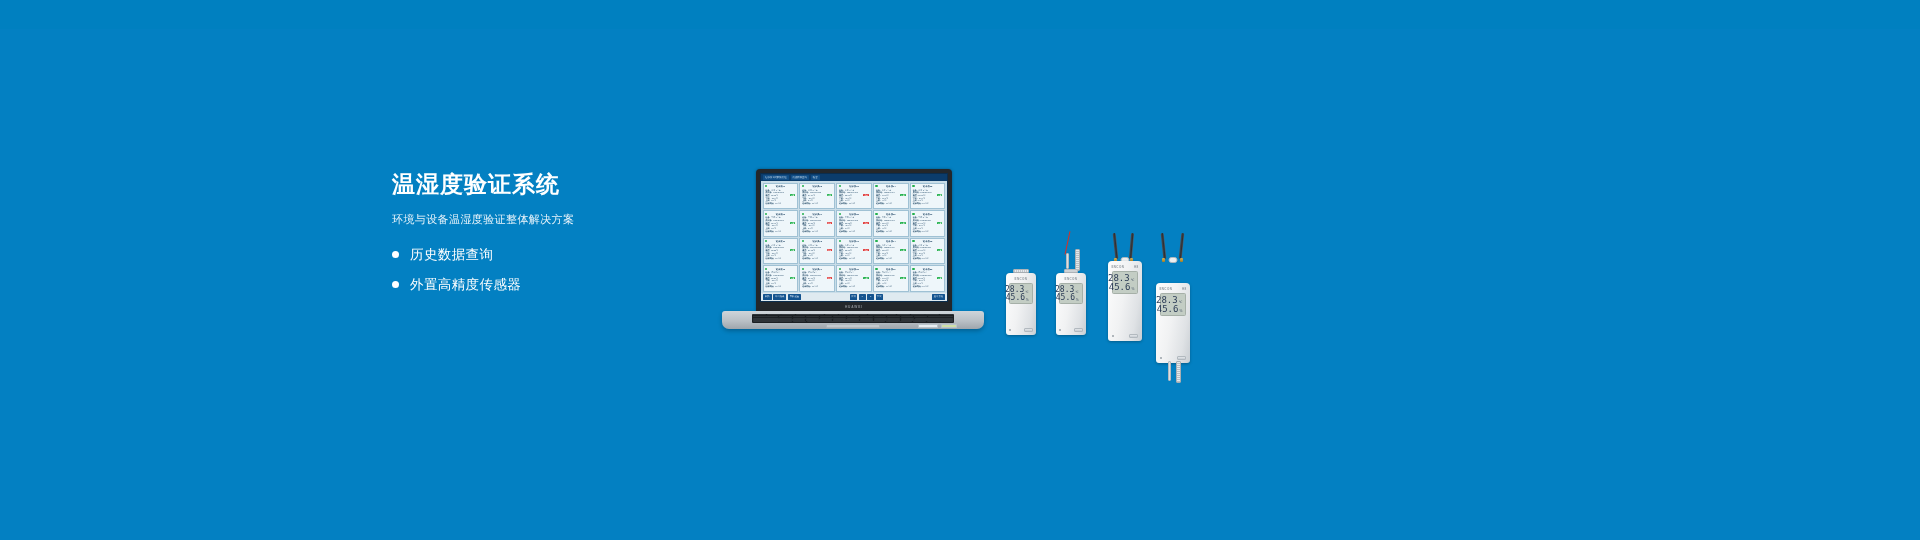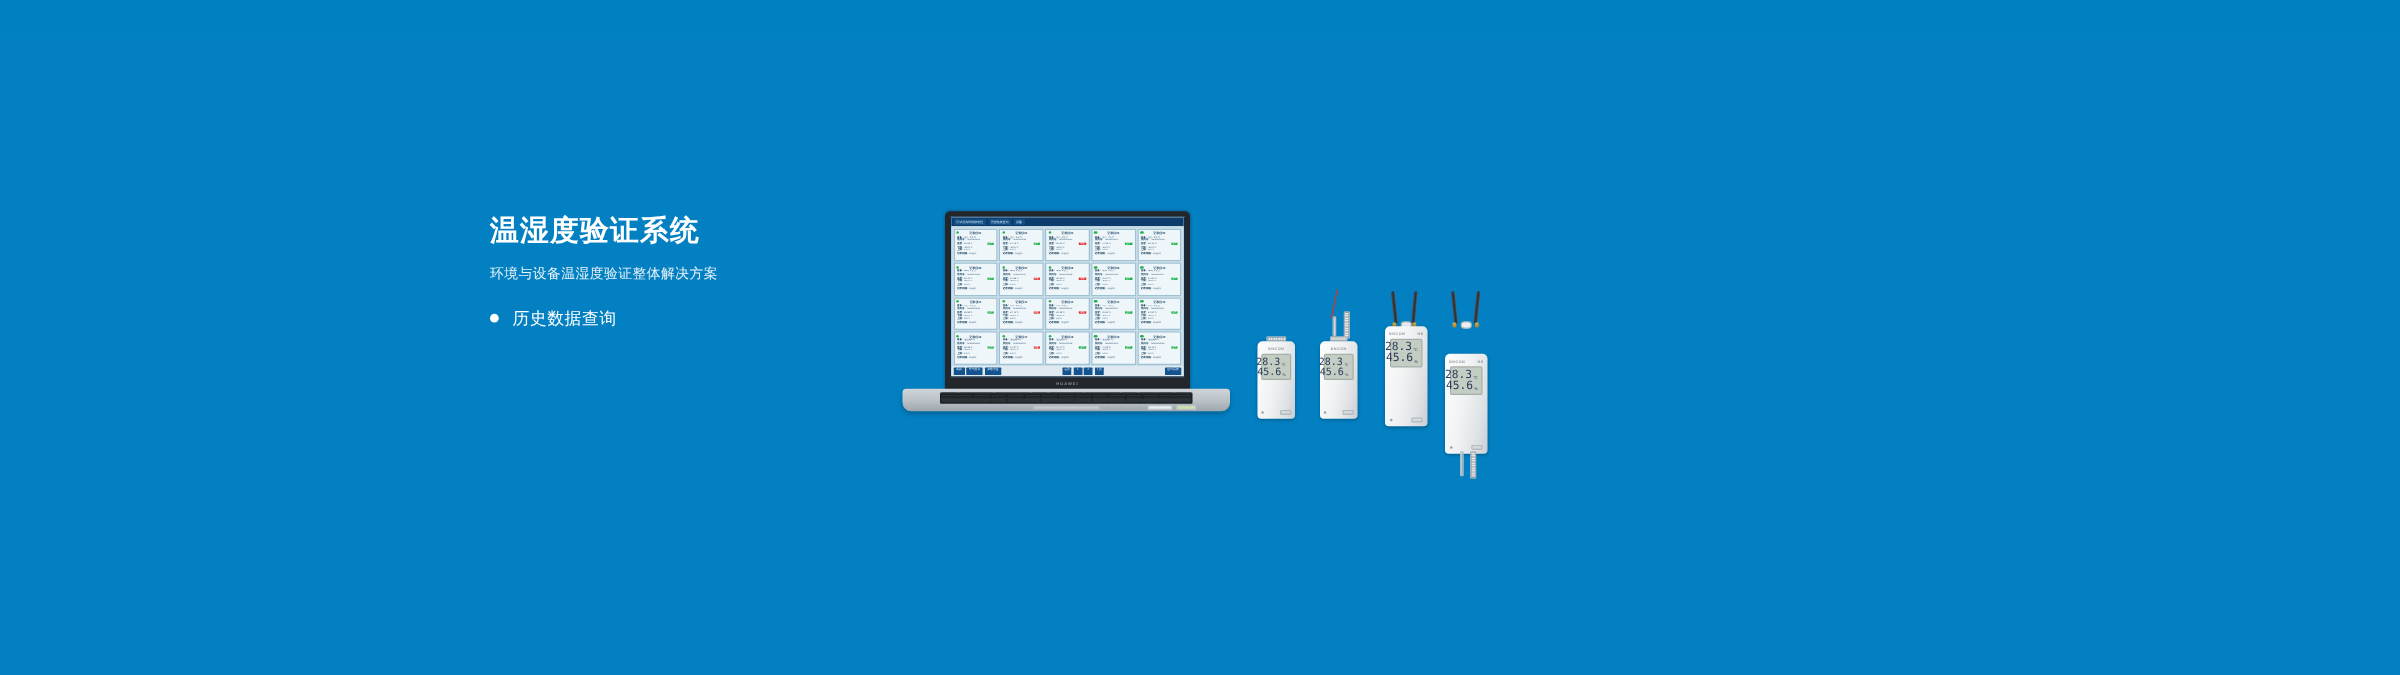--- a/index.html
+++ b/index.html
@@ -204,20 +204,24 @@
 
 <div class="banner">
 
   <div class="copy">
     <div class="title">温湿度验证系统</div>
     <div class="subtitle">环境与设备温湿度验证整体解决方案</div>
     <ul class="features">
       <li class="feature">
         <span class="dot"></span>
         <span>历史数据查询</span>
+      </li>
+      <li class="feature">
+        <span class="dot"></span>
+        <span>外置高精度传感器</span>
       </li>
     </ul>
   </div>
 
   <div class="laptop">
     <div class="lid">
       <div class="screen">
         <div class="scr-head">
           <span class="scr-tab">记录仪实时数据监控</span>
           <span class="scr-tab">历史数据查询</span>

